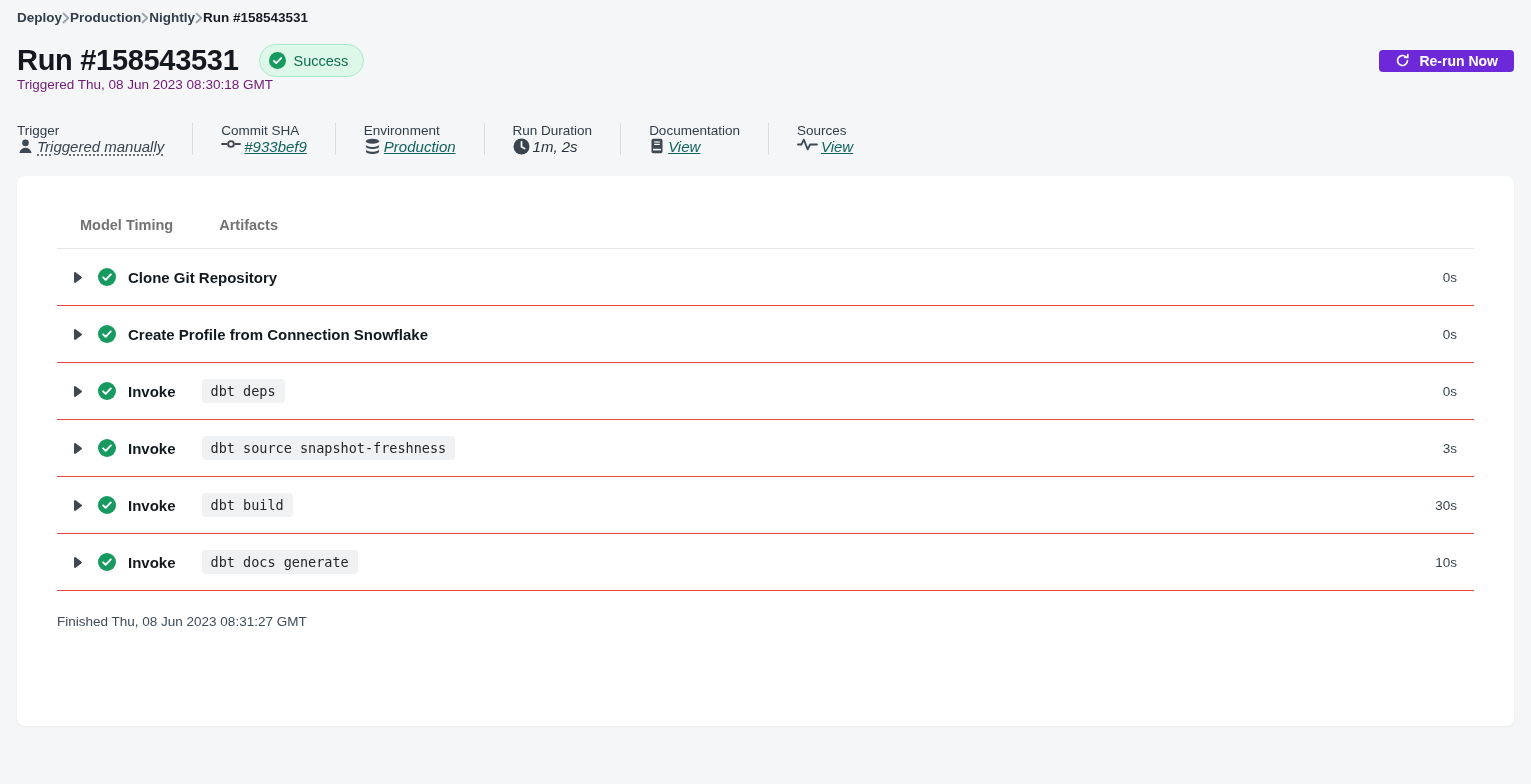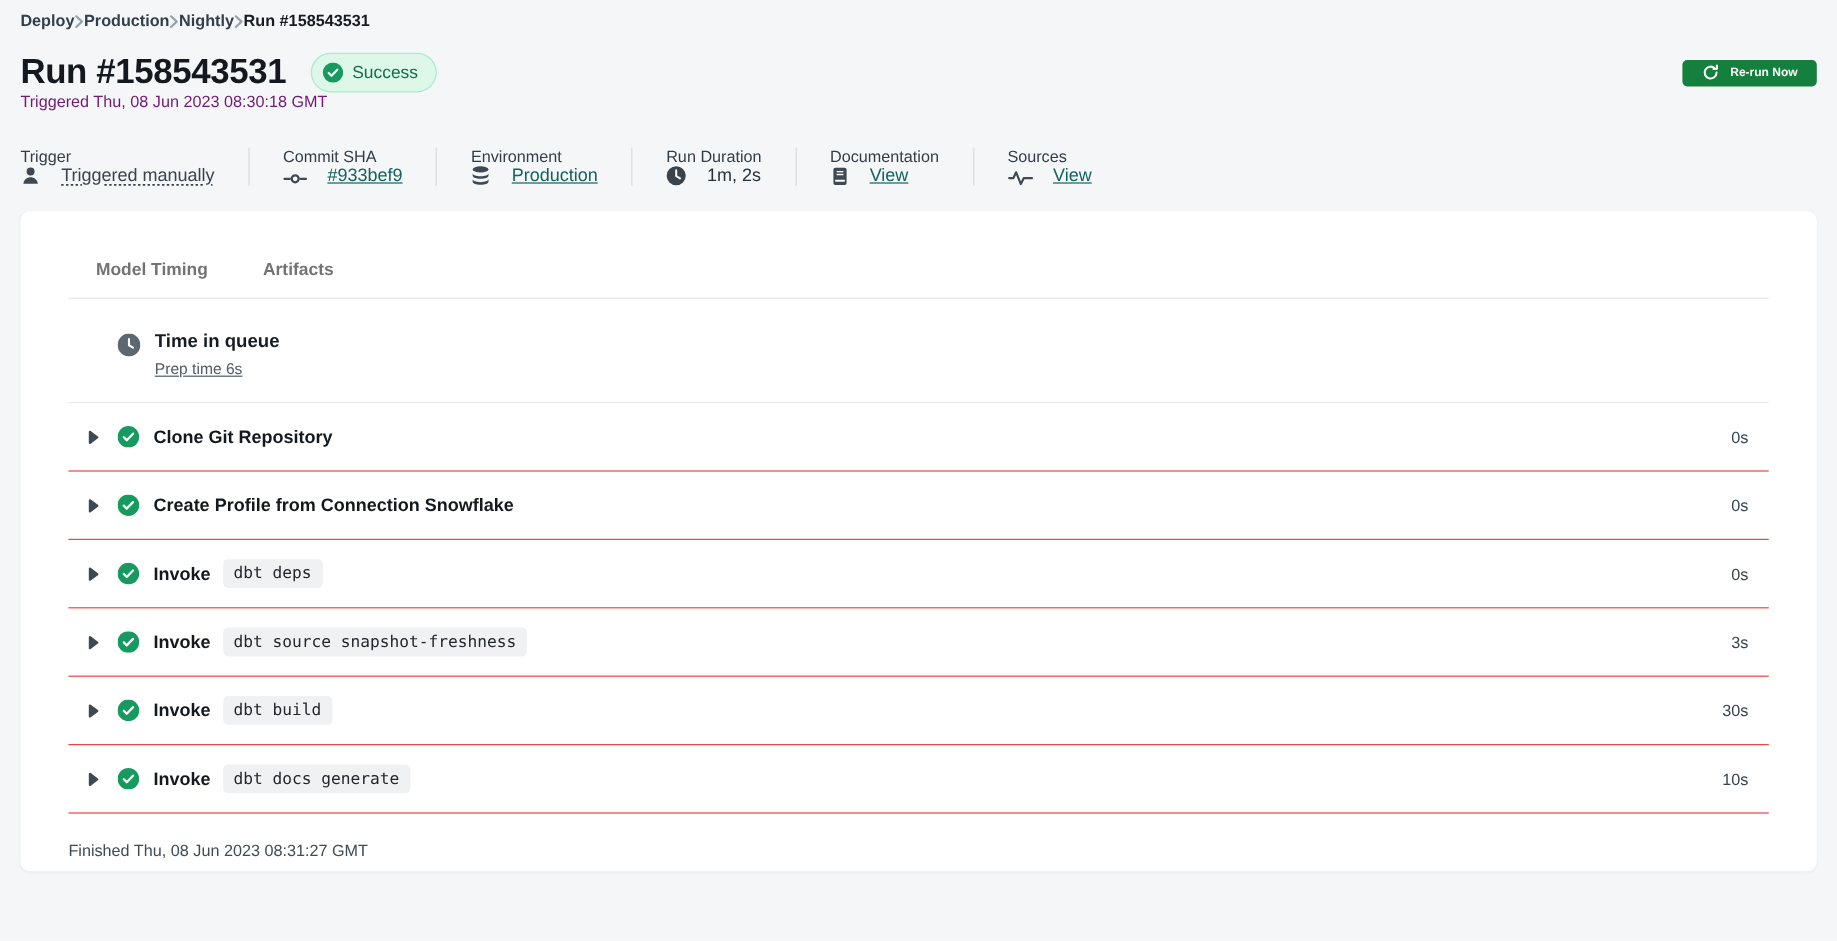--- a/index.html
+++ b/index.html
@@ -23,31 +23,31 @@
 
   .title-row { display: flex; align-items: center; margin-top: 19px; }
   .page-title { font-size: 29px; font-weight: 700; color: #14181f; letter-spacing: -0.3px; }
   .status-badge {
     margin-left: 20px; display: inline-flex; align-items: center; gap: 8px;
     background: #ddf7e9; border: 1px solid #a9ebc8; border-radius: 17px;
     padding: 5px 15px 5px 9px; font-size: 14.5px; color: #0e6f4f; height: 33px;
   }
   .rerun-btn {
     margin-left: auto; display: inline-flex; align-items: center; gap: 9px;
-    background: #15803d; color: #ffffff; border: none; border-radius: 4px;
-    height: 22px; padding: 0 16px; font-size: 10px; font-weight: 600;
+    background: #6d28d9; color: #ffffff; border: none; border-radius: 4px;
+    height: 22px; padding: 0 16px; font-size: 14px; font-weight: 600;
     font-family: "Liberation Sans", sans-serif; cursor: pointer;
   }
   .triggered { margin-top: 0; font-size: 13.5px; color: #701a75; }
 
   .meta-row { display: flex; margin-top: 31px; }
   .meta-item { padding: 0 28px; border-left: 1px solid #d9dde1; }
   .meta-item:first-child { padding-left: 0; border-left: none; }
   .meta-label { font-size: 13.5px; color: #313d49; }
-  .meta-value { display: flex; align-items: flex-end; gap: 17px; font-size: 15px; color: #28323e; }
+  .meta-value { display: flex; align-items: flex-start; gap: 3px; font-size: 15px; color: #28323e; font-style: italic; }
   .meta-value a { color: #11635e; text-decoration: underline; cursor: pointer; }
   .meta-value .tooltip-text { color: #39434f; text-decoration: underline dotted; text-underline-offset: 3px; cursor: default; }
 
   
   .card {
     margin: 21px 17px 0 17px; background: #ffffff; border-radius: 8px;
     height: 550px; box-shadow: 0 1px 3px rgba(20,30,40,0.05);
   }
   .card-content { padding: 32px 40px 0 40px; }
 
@@ -60,21 +60,21 @@
 
   .queue-block { display: flex; align-items: flex-start; gap: 12px; padding: 27px 0 18px 41px; border-bottom: 1px solid #e7e9ea; }
   .queue-title { font-size: 15.5px; font-weight: 700; color: #171c23; }
   .queue-sub { margin-top: 6px; font-size: 13px; color: #4f5b66; text-decoration: underline; cursor: pointer; display: inline-block; }
 
   .step-row { display: flex; align-items: center; height: 57px; border-bottom: 1px solid #ef4444; cursor: pointer; }
   .caret { display: flex; margin: 0 15px 0 16px; cursor: pointer; }
   .check { display: flex; margin-right: 12px; }
   .step-label { font-size: 15px; font-weight: 700; color: #14191f; }
   .code-chip {
-    margin-left: 10px; font-family: "DejaVu Sans Mono", "Liberation Mono", monospace;
+    margin-left: 26px; font-family: "DejaVu Sans Mono", "Liberation Mono", monospace;
     font-size: 13.5px; color: #22272d; background: #f0f1f2; border-radius: 4px; padding: 4px 9px;
   }
   .duration { margin-left: auto; padding-right: 17px; font-size: 13.5px; color: #39444f; }
 
   .finished { padding: 23px 0 0 0; font-size: 13.5px; color: #3e4b58; }
 </style>
 </head>
 <body>
 
 <div class="page">
@@ -214,32 +214,20 @@
   </div>
 
   <div class="card">
     <div class="card-content">
 
       <div class="tabs">
         <div class="tab">Model Timing</div>
         <div class="tab">Artifacts</div>
       </div>
 
-      <div class="queue-block">
-        <span style="display:flex; margin-top:2px;">
-          <svg width="19" height="19" viewBox="0 0 16 16">
-              <circle cx="8" cy="8" r="8" fill="#5b6771"></circle>
-              <path d="M8 3.8v4.4l2.8 1.7" stroke="#fff" stroke-width="1.5" fill="none" stroke-linecap="round" stroke-linejoin="round"></path>
-            </svg>
-        </span>
-        <div>
-          <div class="queue-title">Time in queue</div>
-          <span class="queue-sub">Prep time 6s</span>
-        </div>
-      </div>
 
       <div class="step-row">
         <span class="caret">
           <svg width="10" height="13" viewBox="0 0 10 13" fill="#3e4953" stroke="#3e4953" stroke-width="2" stroke-linejoin="round">
               <path d="M2 2l6 4.5L2 11z"></path>
             </svg>
         </span>
         <span class="check">
           <svg width="18" height="18" viewBox="0 0 16 16">
               <circle cx="8" cy="8" r="8" fill="#179a5f"></circle>

